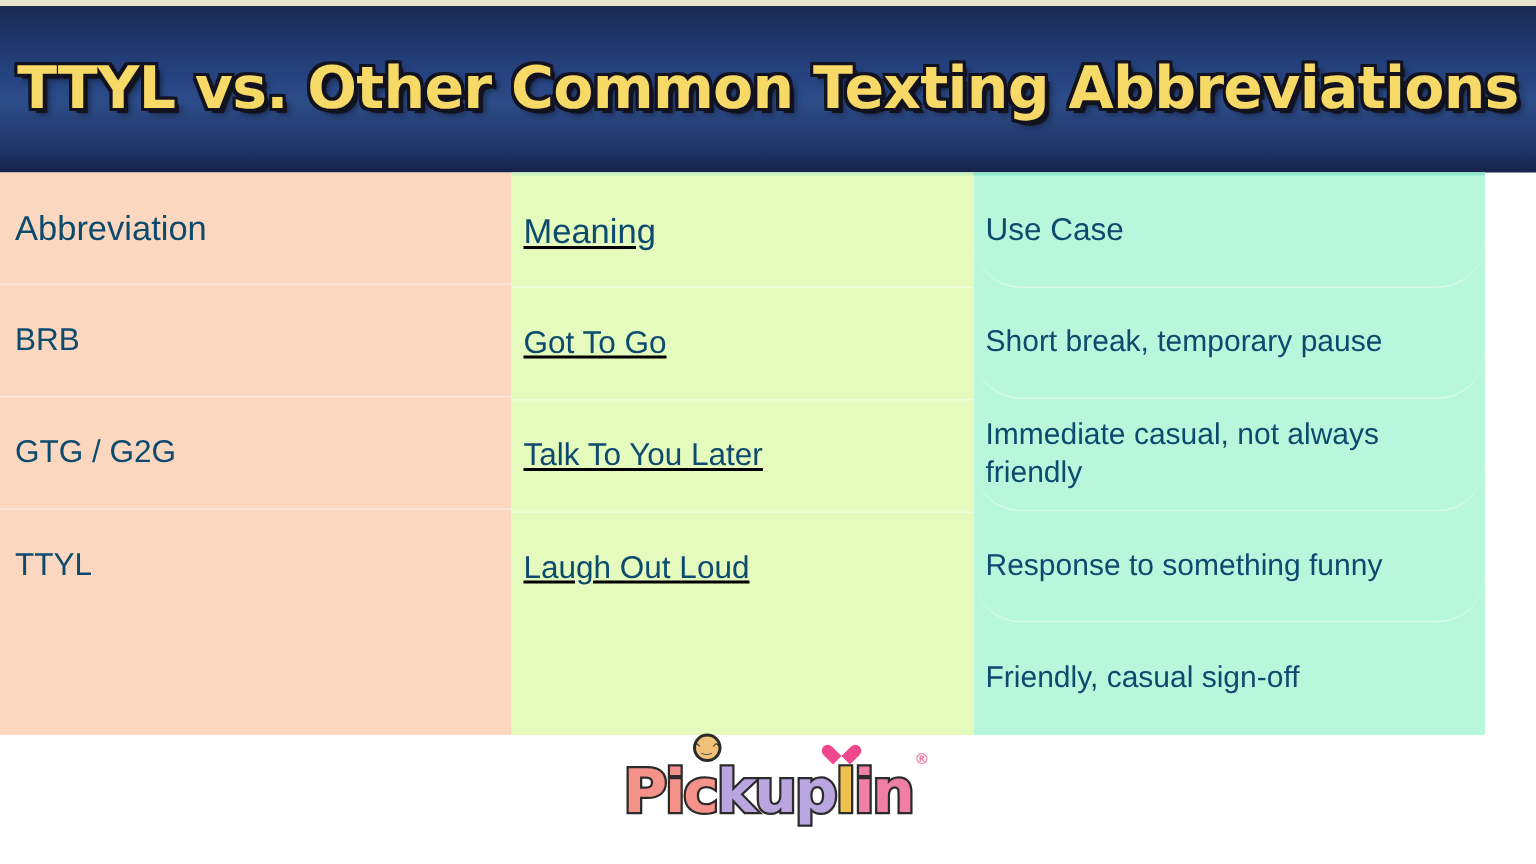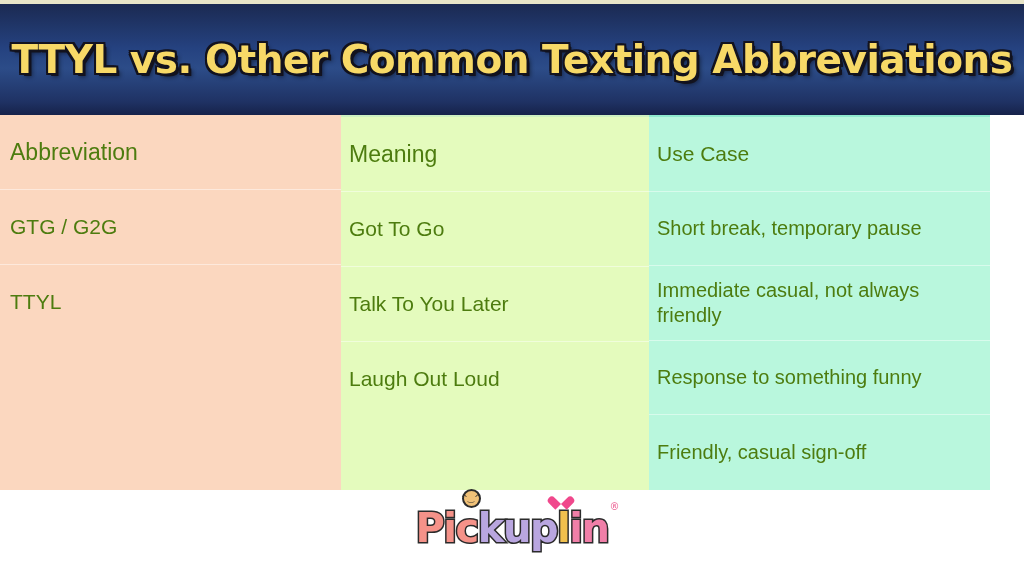--- a/index.html
+++ b/index.html
@@ -75,38 +75,38 @@
     height: 375px;
     display: flex;
   }
 
   .col {
     display: flex;
     flex-direction: column;
   }
 
   .col-abbr    { width: 341px; background: #fbd7bf; }
-  .col-meaning { width: 308px; background: #e4fbbd; }
+  .col-meaning { width: 308px; background: #e4fbbd; text-decoration: underline; }
   .col-usecase { width: 341px; background: #b9f7dd; }
 
   .cell {
     height: 75px;
     display: flex;
     align-items: center;
     padding: 0 18px;
-    color: #4d7c0f;
+    color: #0c4a6e;
     font-size: 21px;
     line-height: 1.25;
     border-bottom: 1px solid rgba(255,255,255,0.45);
   }
   .cell:last-child { border-bottom: none; }
 
   .col-abbr .cell    { padding-left: 10px; }
   .col-meaning .cell { padding-left: 8px; }
-  .col-usecase .cell { padding-left: 8px; font-size: 20px; }
+  .col-usecase .cell { padding-left: 8px; font-size: 20px; border-radius: 32px; }
 
   .cell.head { font-size: 23px; }
   .col-usecase .cell.head { font-size: 21px; }
 
   .cell-text { display: block; }
 
   
   .col-meaning  { border-top: 2px solid #cdf0c0; }
   .col-usecase  { border-top: 2px solid #8fe9cd; }
 
@@ -212,20 +212,23 @@
     <div class="banner-title">TTYL vs. Other Common Texting Abbreviations</div>
   </div>
 
   <div class="table">
 
     <div class="col col-abbr">
       <div class="cell head">
         <span class="cell-text">Abbreviation</span>
       </div>
       <div class="cell">
+        <span class="cell-text">BRB</span>
+      </div>
+      <div class="cell">
         <span class="cell-text">GTG / G2G</span>
       </div>
       <div class="cell">
         <span class="cell-text">TTYL</span>
       </div>
     </div>
 
     <div class="col col-meaning">
       <div class="cell head">
         <span class="cell-text">Meaning</span>

